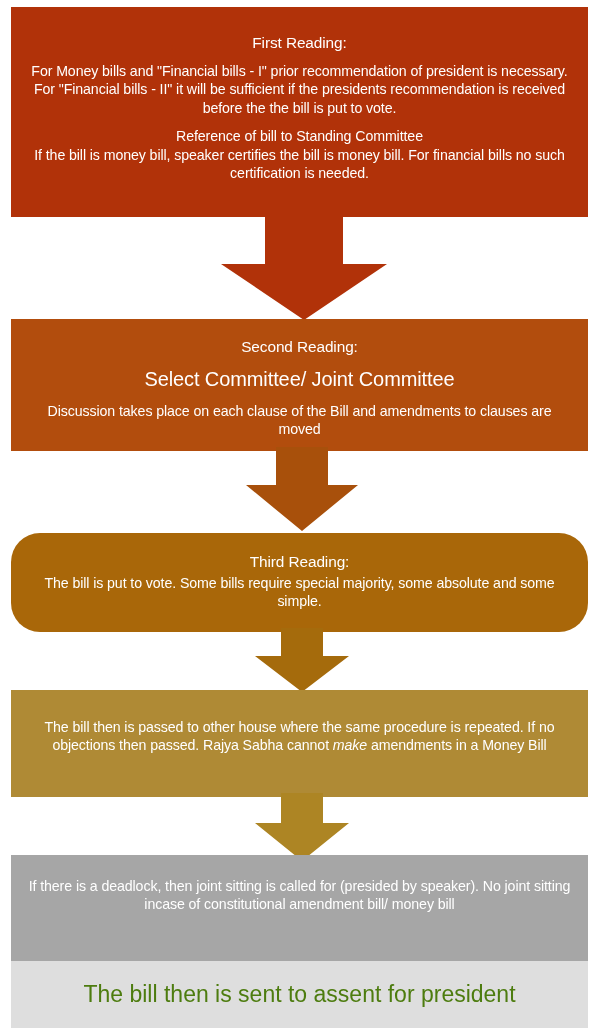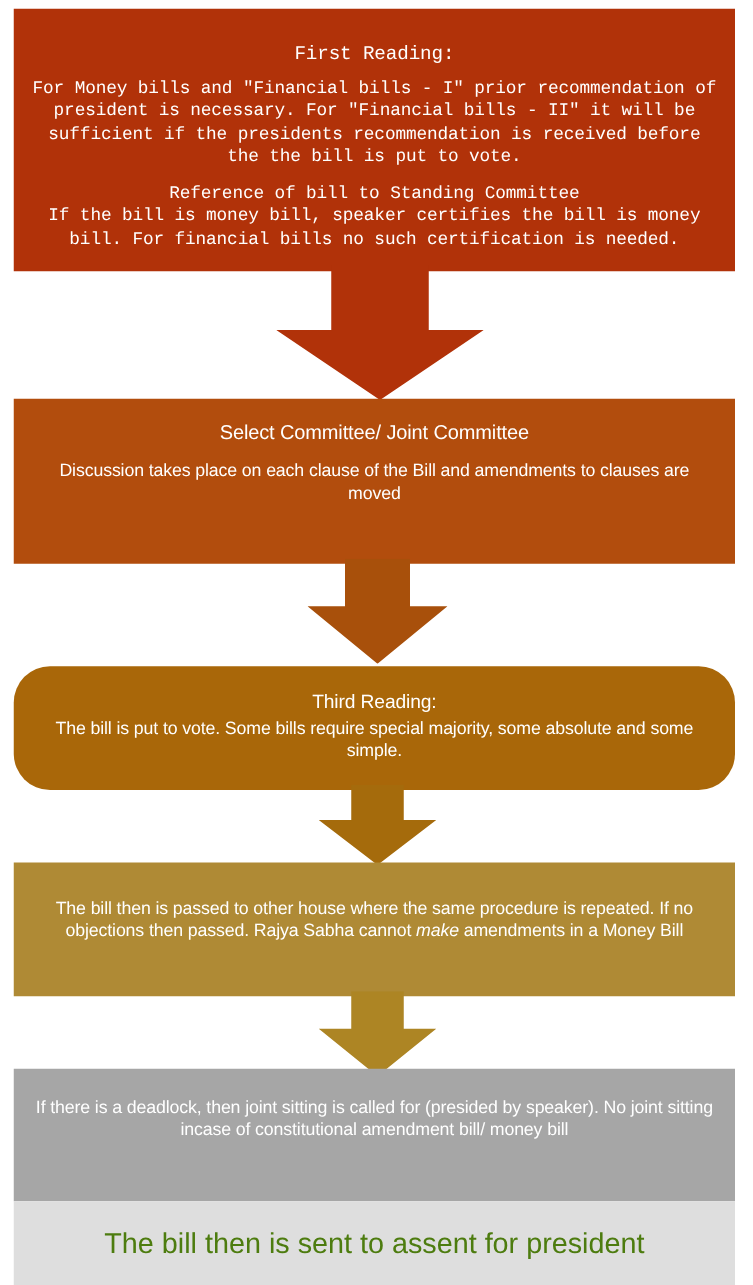--- a/index.html
+++ b/index.html
@@ -43,38 +43,37 @@
 
   .node p {
     margin: 0 0 10px 0;
   }
   .node p:last-child {
     margin-bottom: 0;
   }
 
   .node .sub {
     display: block;
-    font-size: 16px;
+    font-size: 20px;
     margin-bottom: 10px;
     text-align: center;
   }
 
   .node .tight {
     margin-bottom: 0;
   }
 
   
   #box-first {
     left: 11px;
     top: 7px;
     width: 577px;
     height: 210px;
     background: #B13209;
     padding-top: 26px;
-    font-family: Liberation Mono, monospace;
   }
   #box-second {
     left: 11px;
     top: 319px;
     width: 577px;
     height: 132px;
     background: #B24D0D;
     padding-top: 18px;
   }
   #box-third {
@@ -156,20 +155,21 @@
     <p class="tight">If the bill is money bill, speaker certifies the bill is money bill. For financial bills no such certification is needed.</p>
   </div>
 
   <div class="arrow" id="arrow-1">
     <svg width="166" height="108" viewBox="0 0 166 108" aria-hidden="true">
       <polygon points="44,0 122,0 122,52 166,52 83,108 0,52 44,52" fill="#B13209"></polygon>
     </svg>
   </div>
 
   <div class="node" id="box-second">
+    <span class="title">Second Reading:</span>
     <span class="sub">Select Committee/ Joint Committee</span>
     <p class="tight">Discussion takes place on each clause of the Bill and amendments to clauses are moved</p>
   </div>
 
   <div class="arrow" id="arrow-2">
     <svg width="112" height="84" viewBox="0 0 112 84" aria-hidden="true">
       <polygon points="30,0 82,0 82,38 112,38 56,84 0,38 30,38" fill="#A8500B"></polygon>
     </svg>
   </div>
 

